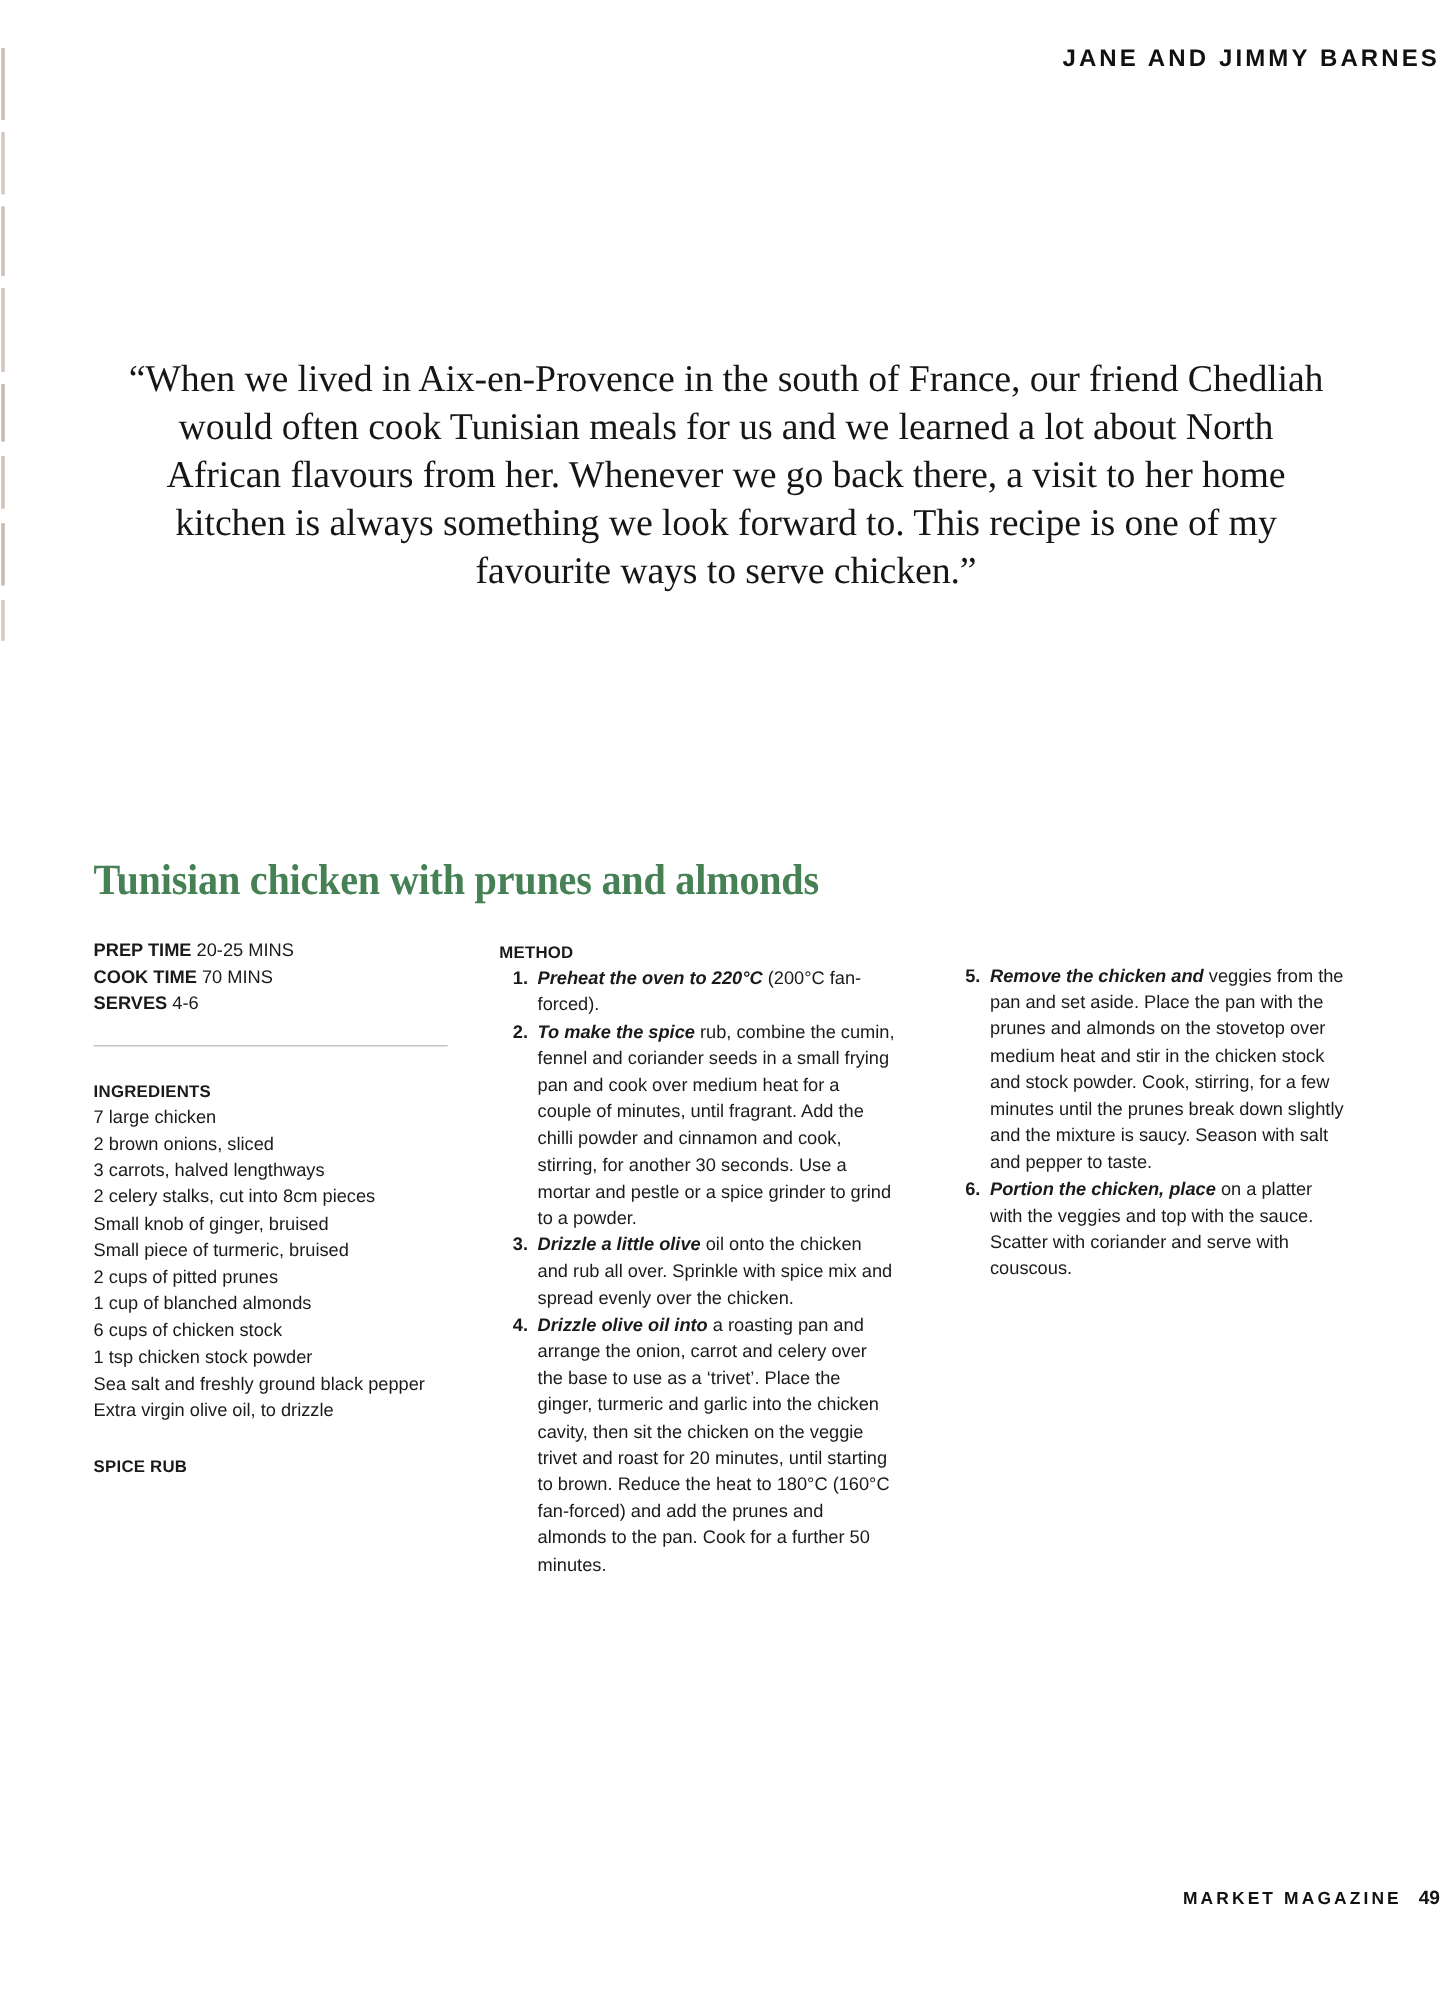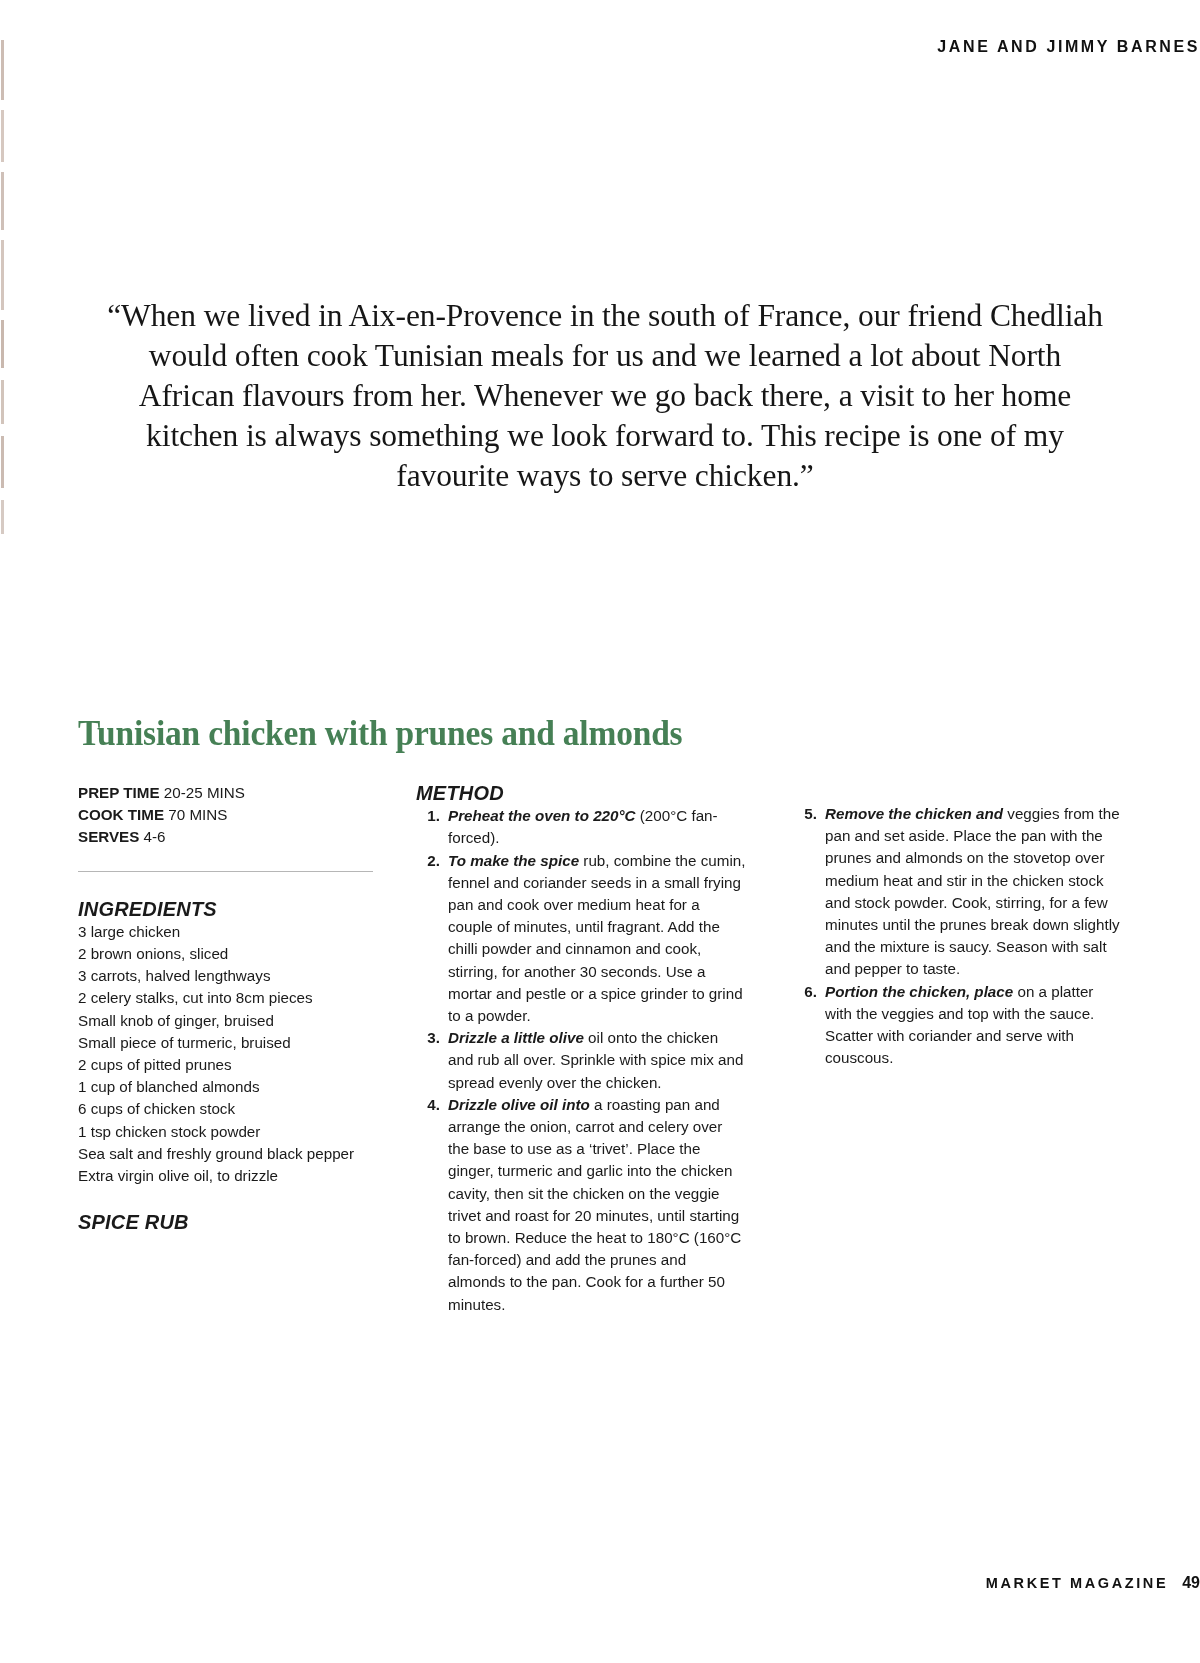--- a/index.html
+++ b/index.html
@@ -39,21 +39,21 @@
   .bleed i:nth-child(5) { top: 320px; height: 48px; background:#c9b8ae; }
   .bleed i:nth-child(6) { top: 380px; height: 44px; background:#d2c4bb; }
   .bleed i:nth-child(7) { top: 436px; height: 52px; background:#cbbbb2; }
   .bleed i:nth-child(8) { top: 500px; height: 34px; background:#d6cac3; }
 
   
   .running-head {
     position: absolute;
     right: 0px;
     top: 38px;
-    font-size: 16px;
+    font-size: 20px;
     font-weight: bold;
     letter-spacing: 2.6px;
     color: #111111;
     white-space: nowrap;
   }
 
   
   .pull-quote {
     position: absolute;
     left: 100px;
@@ -97,24 +97,23 @@
 
   .rule {
     margin: 22px 0 26px 0;
     border: 0;
     border-top: 1px solid #b6b6b6;
     width: 295px;
   }
 
   .sec-head {
     font-weight: bold;
-    font-size: 20px;
+    font-size: 14px;
     letter-spacing: 0.2px;
     margin-bottom: 1px;
-    font-style: italic;
   }
 
   ul.plain {
     list-style: none;
     margin: 0;
     padding: 0;
   }
   ul.plain li {
     padding-left: 14px;
     text-indent: -14px;
@@ -202,21 +201,21 @@
     </div>
     <div class="meta-line">
       <b>SERVES</b>
       <span>4-6</span>
     </div>
 
     <hr class="rule">
 
     <div class="sec-head">INGREDIENTS</div>
     <ul class="plain">
-      <li>3 large chicken</li>
+      <li>7 large chicken</li>
       <li>2 brown onions, sliced</li>
       <li>3 carrots, halved lengthways</li>
       <li>2 celery stalks, cut into 8cm pieces</li>
       <li>Small knob of ginger, bruised</li>
       <li>Small piece of turmeric, bruised</li>
       <li>2 cups of pitted prunes</li>
       <li>1 cup of blanched almonds</li>
       <li>6 cups of chicken stock</li>
       <li>1 tsp chicken stock powder</li>
       <li>Sea salt and freshly ground black pepper</li>

